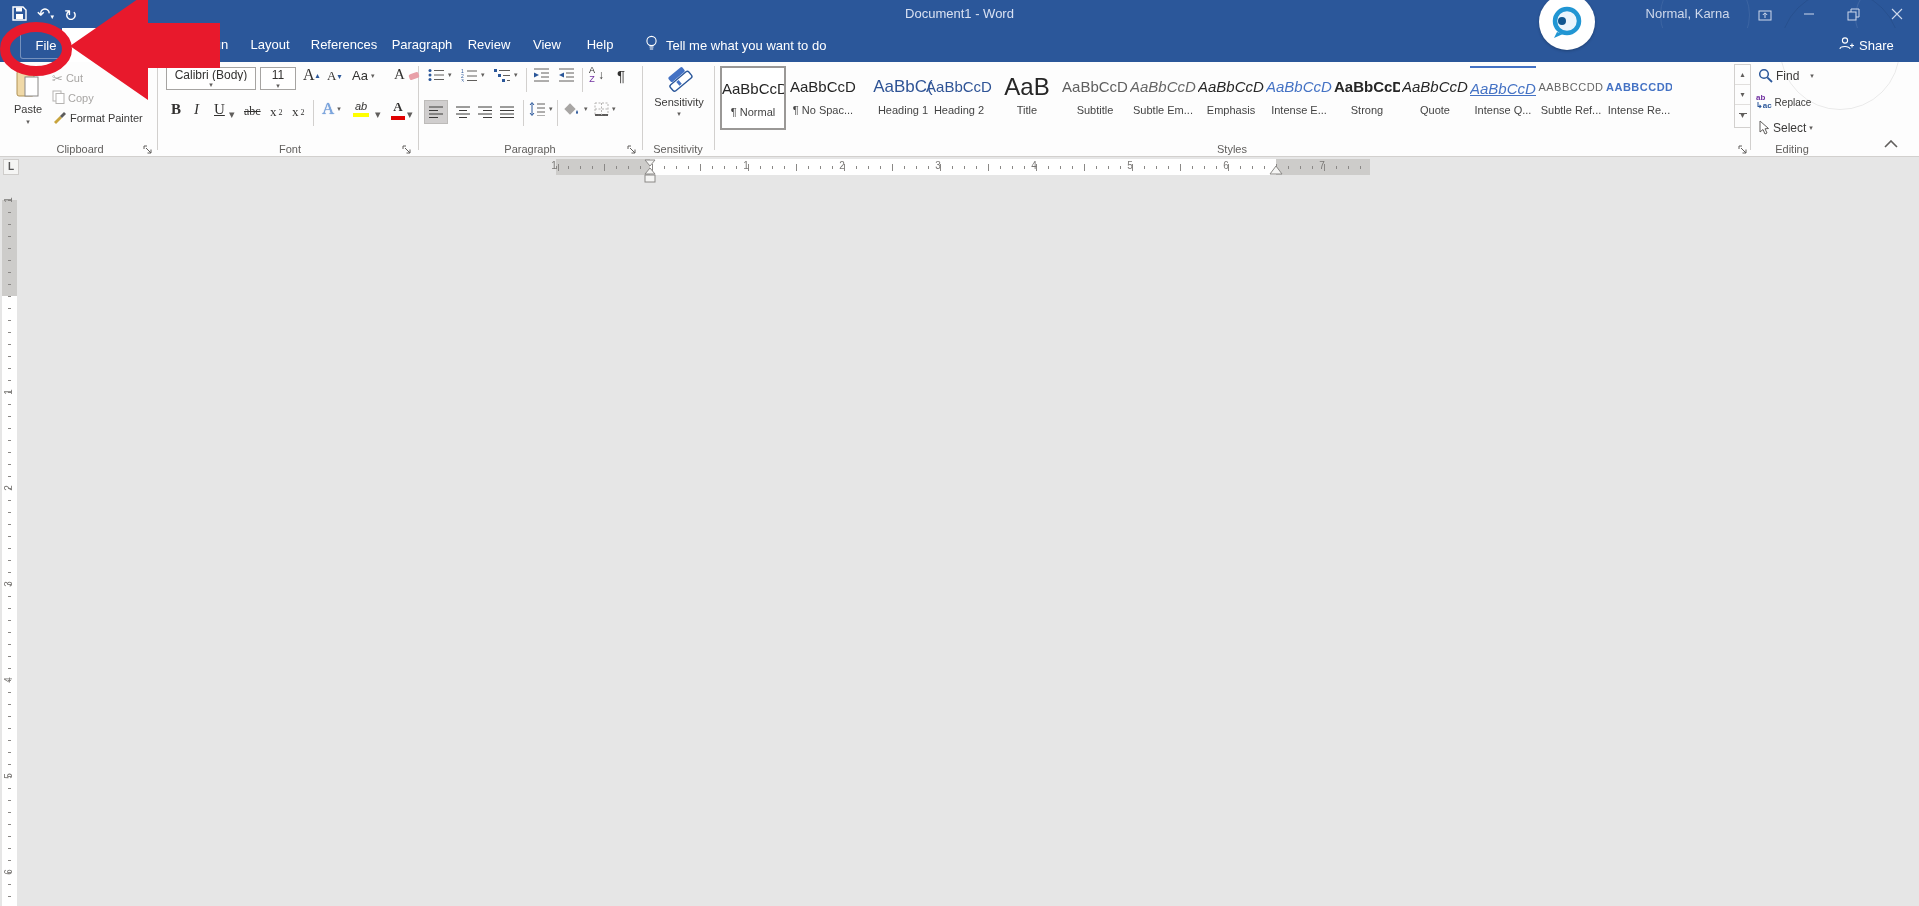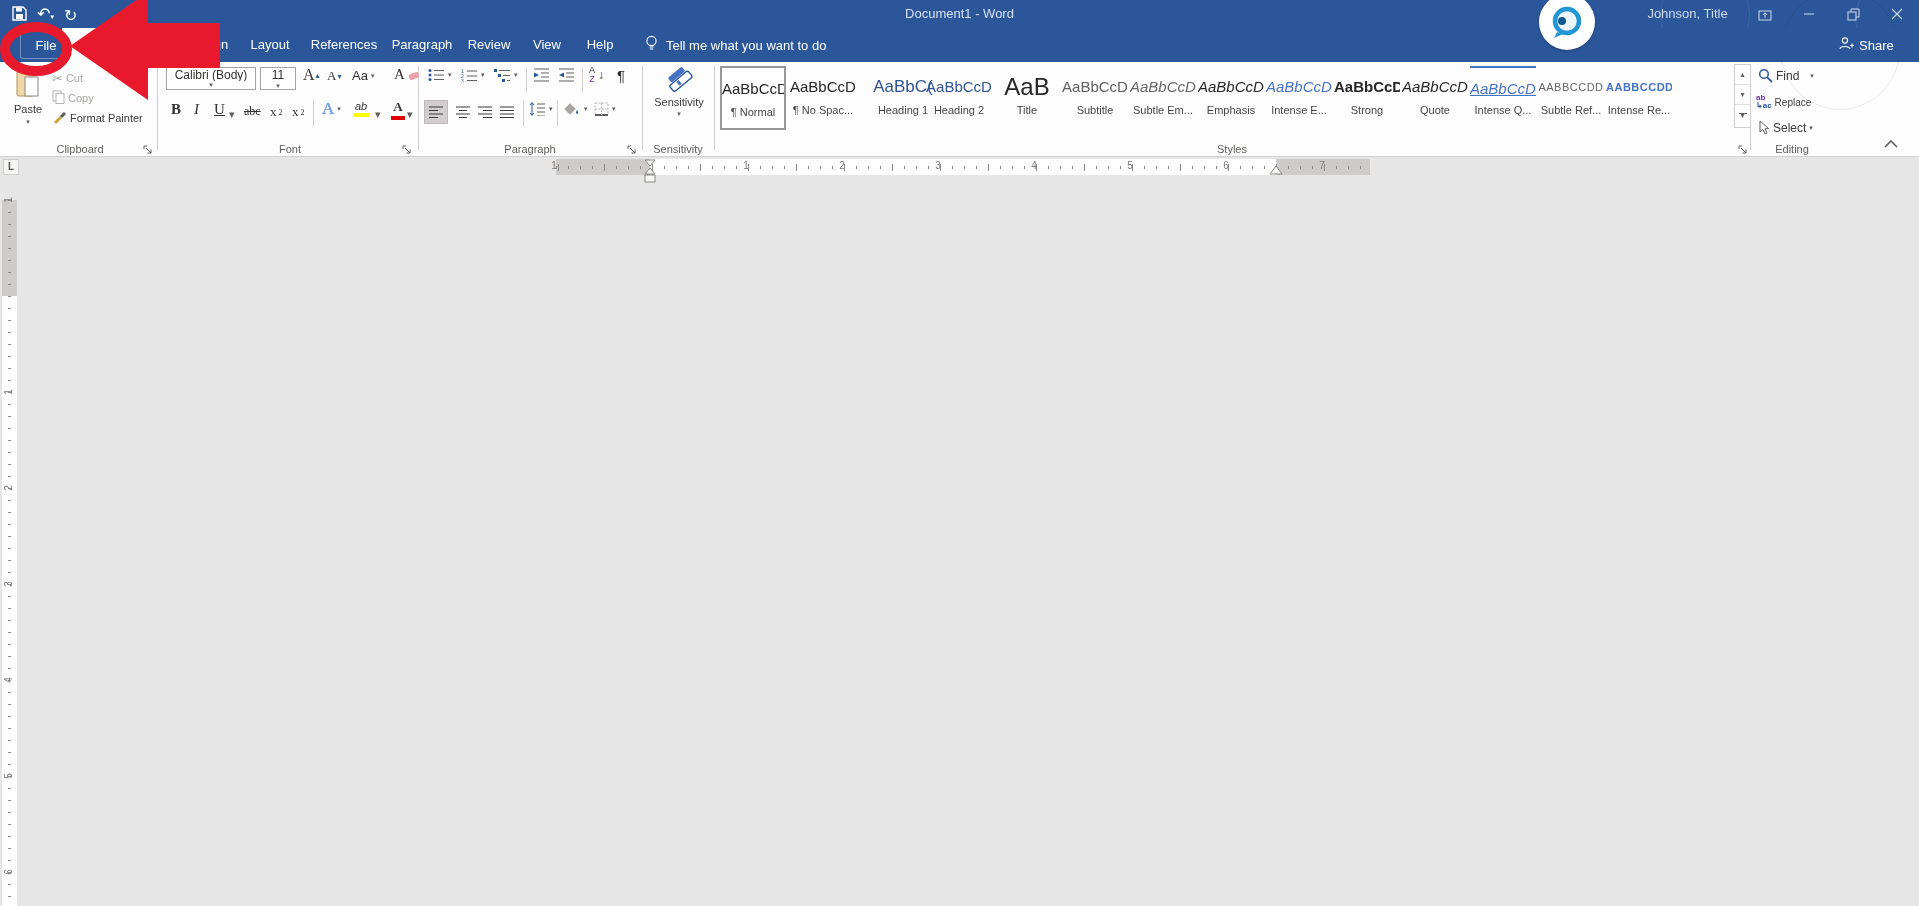--- a/index.html
+++ b/index.html
@@ -97,21 +97,21 @@
             <path d="M1,1 h10 l3,3 v10 h-13 z" fill="none" stroke="#fff" stroke-width="1.4"></path>
             <rect x="4" y="8" width="7" height="5" fill="#fff"></rect>
             <rect x="4" y="1.5" width="6" height="4" fill="#fff"></rect>
           </svg>
       </span>
       <span class="btn" style="font-size:16px;">↶<span class="caret">▾</span></span>
       <span class="btn" style="font-size:16px;">↻</span>
     </div>
 
     <div class="win-title">Document1 - Word</div>
-    <div class="user-name">Johnson, Title</div>
+    <div class="user-name">Normal, Karna</div>
 
     <div class="win-controls">
       <div class="wc">
         <svg width="14" height="13" viewBox="0 0 14 13">
             <rect x="1" y="3" width="12" height="9" fill="none" stroke="#cfd9ec" stroke-width="1"></rect>
             <path d="M7,10 V5 M4.8,7 L7,4.8 L9.2,7" fill="none" stroke="#cfd9ec" stroke-width="1"></path>
           </svg>
       </div>
       <div class="wc">
         <svg width="12" height="12" viewBox="0 0 12 12">

